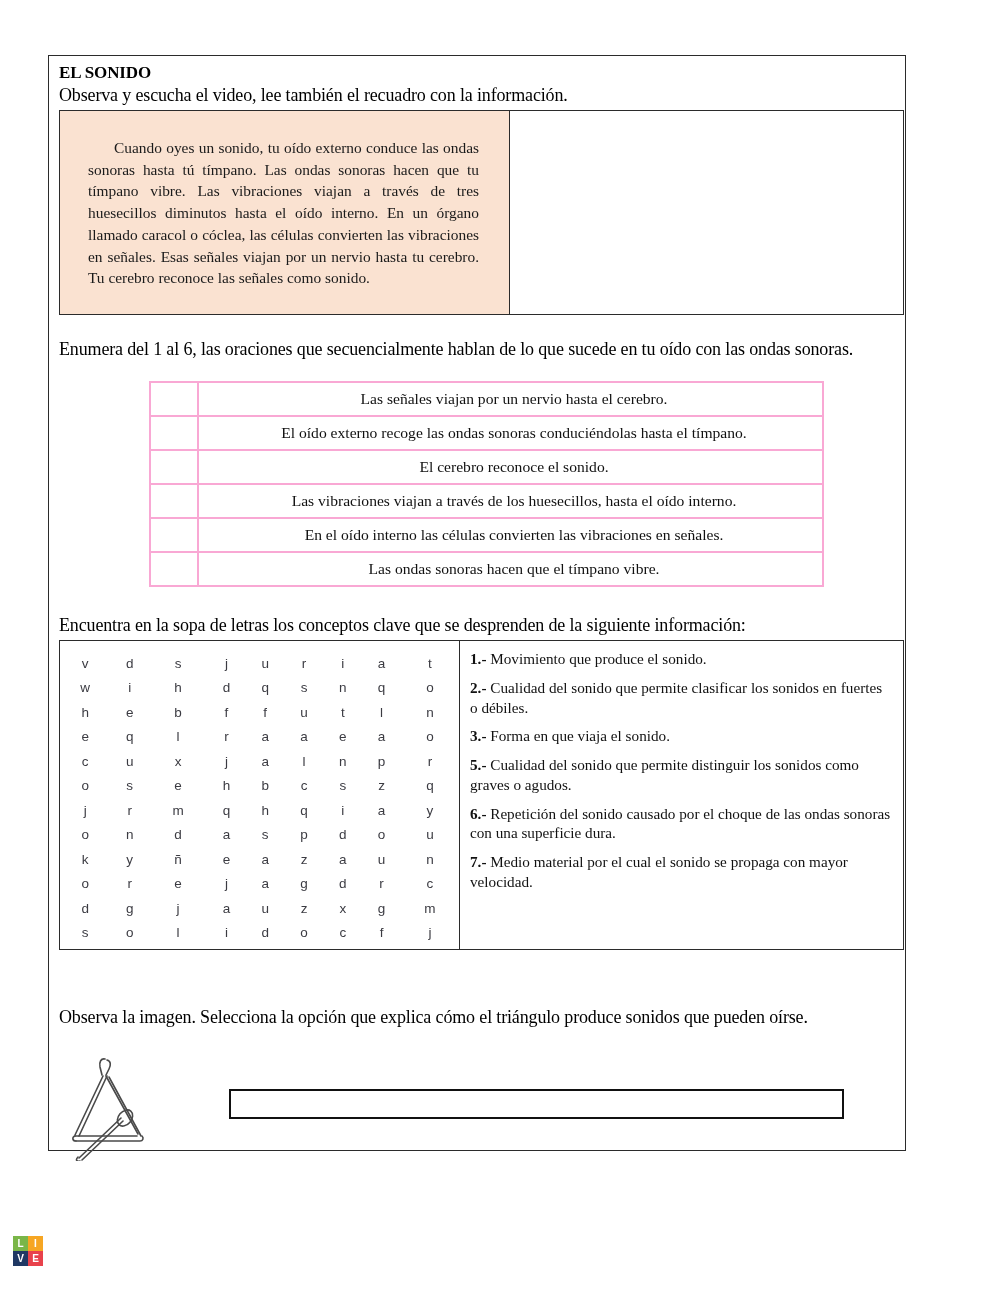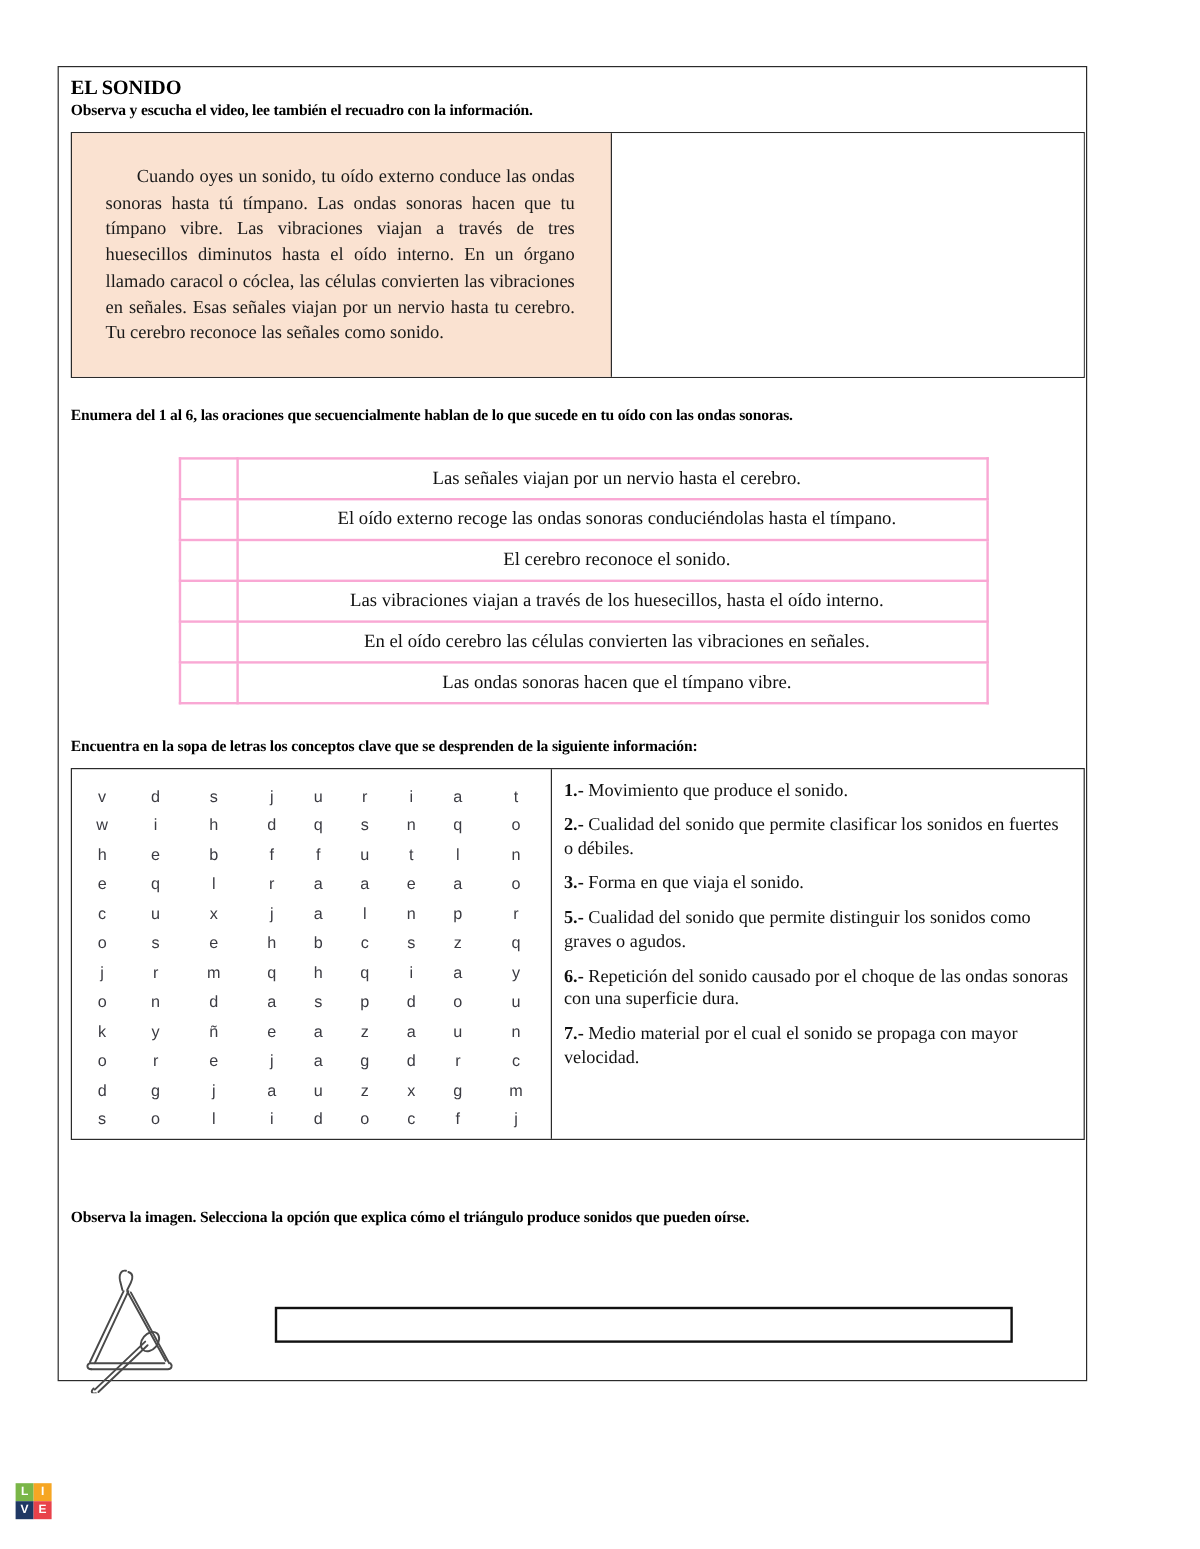--- a/index.html
+++ b/index.html
@@ -35,22 +35,22 @@
   .h-title {
     font-family: "Liberation Serif", serif;
     font-weight: bold;
     font-size: 17px;
     color: #000;
     line-height: 1.30;
     letter-spacing: -0.1px;
   }
   .h-instr {
     font-family: "Liberation Serif", serif;
-    font-weight: bold;
-    font-size: 13px;
+    font-weight: normal;
+    font-size: 18px;
     color: #000;
     line-height: 1.30;
     letter-spacing: -0.15px;
   }
 
   
   .sec1 {
     position: absolute;
     left: 10px; top: 54px;
     width: 845px; height: 205px;
@@ -236,21 +236,21 @@
         <tr>
           <td class="seq-num-cell"></td>
           <td class="seq-text">El cerebro reconoce el sonido.</td>
         </tr>
         <tr>
           <td class="seq-num-cell"></td>
           <td class="seq-text">Las vibraciones viajan a través de los huesecillos, hasta el oído interno.</td>
         </tr>
         <tr>
           <td class="seq-num-cell"></td>
-          <td class="seq-text">En el oído cerebro  las células convierten las vibraciones en señales.</td>
+          <td class="seq-text">En el oído interno  las células convierten las vibraciones en señales.</td>
         </tr>
         <tr>
           <td class="seq-num-cell"></td>
           <td class="seq-text">Las ondas sonoras hacen que el tímpano vibre.</td>
         </tr>
       </tbody>
     </table>
 
     <div class="sec3-instr h-instr">Encuentra en la sopa de letras los conceptos clave que se desprenden de la siguiente información:</div>
 

